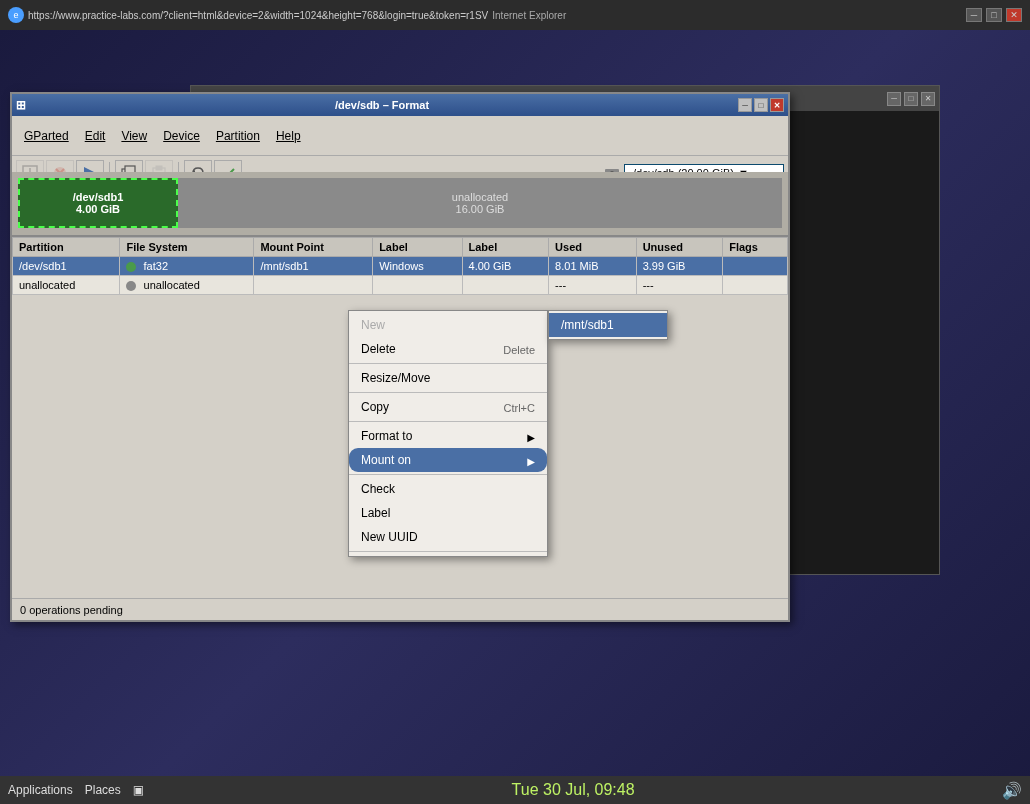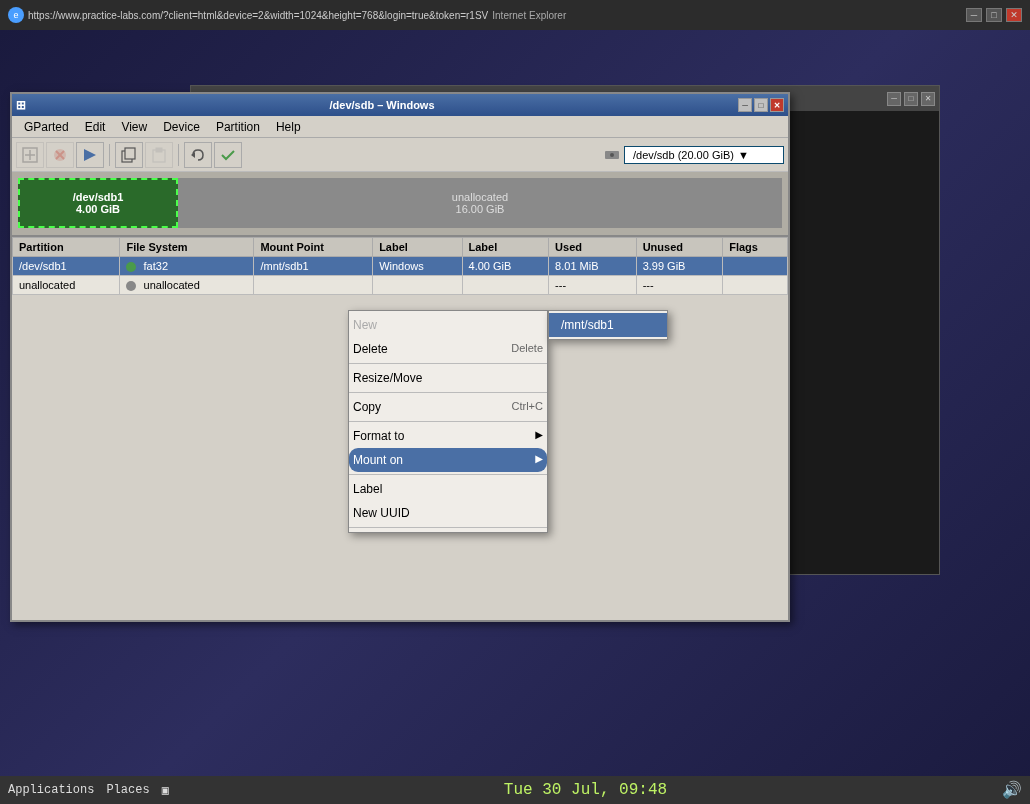--- a/index.html
+++ b/index.html
@@ -84,21 +84,20 @@
       bottom: 0;
       left: 0;
       width: 100%;
       height: 28px;
       background: #333;
       display: flex;
       align-items: center;
       justify-content: space-between;
       padding: 0 8px;
       z-index: 10;
-      font-family: Liberation Mono, monospace;
     }
     .taskbar-bottom-left {
       display: flex;
       gap: 12px;
       font-size: 12px;
       color: #ddd;
     }
     .taskbar-bottom-left span {
       cursor: pointer;
     }
@@ -213,26 +212,27 @@
       justify-content: center;
       font-size: 8px;
       cursor: pointer;
       background: #c0c0c0;
       color: #333;
     }
     .gparted-win-btn.close-btn { background: #c0392b; color: white; }
 
     
     .gparted-menubar {
-      height: 22px;
+      height: 40px;
       background: #d4d0c8;
       display: flex;
       align-items: center;
       padding: 0 4px;
       border-bottom: 1px solid #aaa;
+      text-decoration: underline;
     }
     .menu-item {
       padding: 2px 8px;
       font-size: 12px;
       color: #000;
       cursor: pointer;
     }
 
     
     .gparted-toolbar {
@@ -381,26 +381,26 @@
       top: 280px;
       left: 348px;
       width: 200px;
       background: #f0ede8;
       border: 1px solid #888;
       box-shadow: 3px 3px 8px rgba(0,0,0,0.4);
       z-index: 20;
       padding: 2px 0;
     }
     .ctx-item {
-      padding: 5px 4px;
+      padding: 5px 12px;
       font-size: 12px;
       color: #000;
       cursor: pointer;
       display: flex;
-      align-items: flex-start;
+      align-items: flex-end;
       justify-content: space-between;
       white-space: nowrap;
     }
     .ctx-item.disabled { color: #aaa; cursor: default; }
     .ctx-item.highlighted {
       background: #4a6fa5;
       color: white;
       border-radius: 9px;
     }
     .ctx-separator {
@@ -484,21 +484,21 @@
     <div class="bg-window-body">
       <div class="bg-text">LI LINUX</div>
       <div class="bg-subtext">...the more you are able to hear...</div>
     </div>
   </div>
 
   <div class="gparted-window">
 
     <div class="gparted-titlebar">
       <span style="font-size:12px">⊞</span>
-      <span class="gparted-title-text">/dev/sdb – Windows</span>
+      <span class="gparted-title-text">/dev/sdb – Format</span>
       <div class="gparted-win-btns">
         <div class="gparted-win-btn">─</div>
         <div class="gparted-win-btn">□</div>
         <div class="gparted-win-btn close-btn">✕</div>
       </div>
     </div>
 
     <div class="gparted-menubar">
       <span class="menu-item">GParted</span>
       <span class="menu-item">Edit</span>
@@ -618,20 +618,23 @@
               <td>---</td>
               <td>---</td>
               <td></td>
             </tr>
           </tbody>
         </table>
       </div>
 
     </div>
 
+    <div class="status-bar">
+      <span>0 operations pending</span>
+    </div>
 
   </div>
 
   <div class="context-menu">
     <div class="ctx-item disabled">
       <span>New</span>
     </div>
     <div class="ctx-item">
       <span>Delete</span>
       <span class="ctx-shortcut">Delete</span>
@@ -649,20 +652,23 @@
     <div class="ctx-item">
       <span>Format to</span>
       <span class="ctx-arrow">▶</span>
     </div>
     <div class="ctx-item highlighted">
       <span>Mount on</span>
       <span class="ctx-arrow">▶</span>
     </div>
     <div class="ctx-separator"></div>
     <div class="ctx-item">
+      <span>Check</span>
+    </div>
+    <div class="ctx-item">
       <span>Label</span>
     </div>
     <div class="ctx-item">
       <span>New UUID</span>
     </div>
     <div class="ctx-separator"></div>
   </div>
 
   <div class="submenu">
     <div class="submenu-item">

